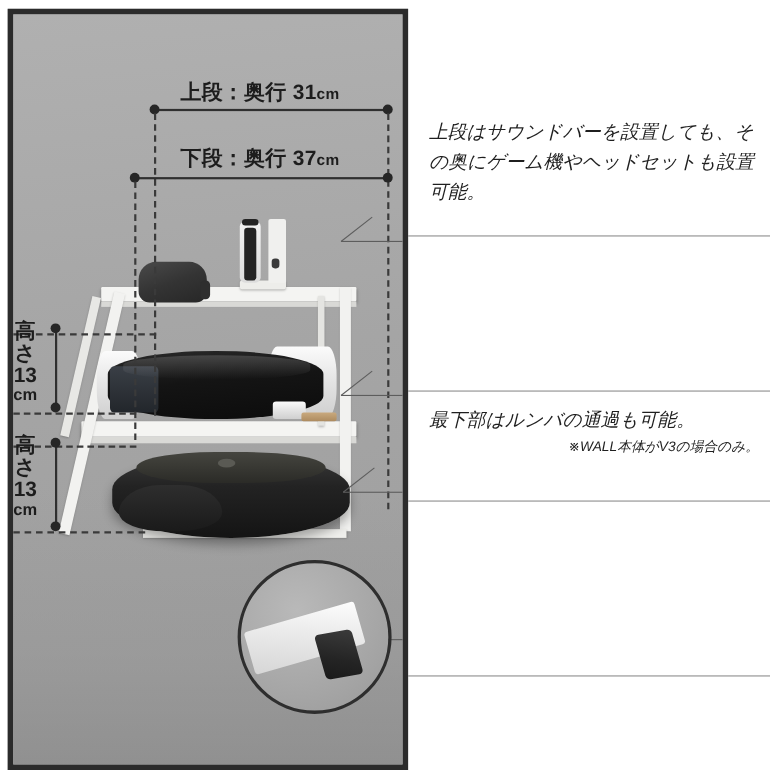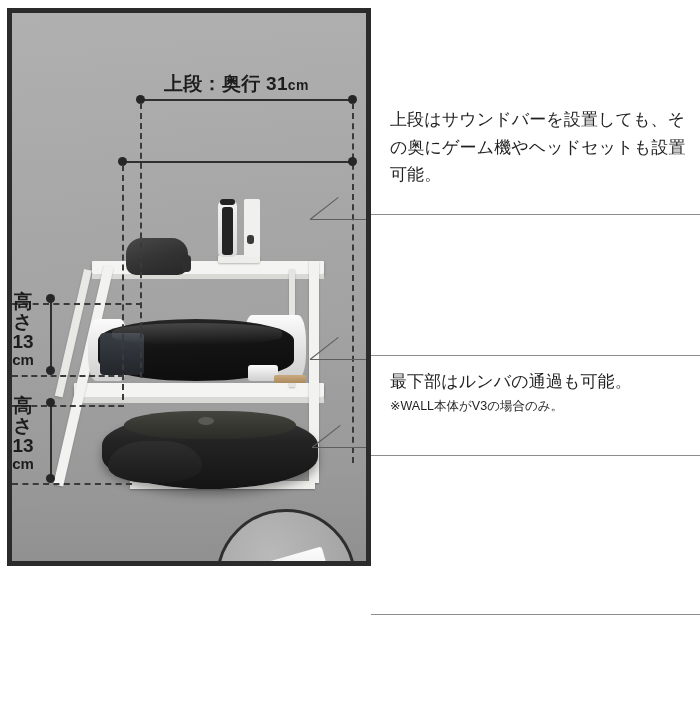--- a/index.html
+++ b/index.html
@@ -10,21 +10,21 @@
     background: #ffffff;
     font-family: "Liberation Sans", "DejaVu Sans", sans-serif;
     overflow: hidden;
     position: relative;
   }
 
   
   .photo-frame {
     position: absolute;
     left: 7px; top: 8px;
-    width: 364px; height: 558px;
+    width: 364px; height: 692px;
     border: 5px solid #2b2b2b;
     background: #a6a6a6;
     overflow: hidden;
   }
   .photo-inner {
     position: absolute;
     inset: 0;
     background: linear-gradient(175deg, #b0b0b0 0%, #a5a5a5 45%, #9d9d9d 100%);
   }
   
@@ -213,40 +213,41 @@
   .leader-h {
     position: absolute;
     height: 0;
     border-top: 1.6px solid #5d5d5d;
   }
 
   
   .annotations {
     position: absolute;
     left: 371px; top: 0;
-    width: 329px; height: 703px;
+    width: 329px; height: 703px; font-style: italic;
   }
   .note {
     position: absolute;
     left: 19px;
     width: 300px;
   }
   .note-text {
     color: #1f1f1f;
     font-size: 17px;
     line-height: 1.62;
     letter-spacing: .1px;
   }
   .note-text .bold { font-weight: 700; }
   .note-sub {
     color: #1f1f1f;
     font-size: 12.5px;
     line-height: 1.5;
     letter-spacing: 0;
     margin-top: 1px;
+    text-align: right;
   }
   .divider {
     position: absolute;
     left: 0; width: 329px;
     height: 0;
     border-top: 1.4px solid #8d8d8d;
   }
 </style>
 </head>
 <body>
@@ -302,20 +303,23 @@
 
     <div class="dim-label" style="left:152px; top:58px;">
       <span>上段：奥行 31</span><span class="unit">cm</span>
     </div>
     <div class="solid-h" style="left:128px; top:86px; width:212px;"></div>
     <div class="dot" style="left:124px; top:82px;"></div>
     <div class="dot" style="left:336px; top:82px;"></div>
     <div class="dash-v" style="left:128px; top:90px; height:275px;"></div>
     <div class="dash-v" style="left:340px; top:90px; height:360px;"></div>
 
+    <div class="dim-label" style="left:152px; top:118px;">
+      <span>下段：奥行 37</span><span class="unit">cm</span>
+    </div>
     <div class="solid-h" style="left:112px; top:148px; width:228px;"></div>
     <div class="dot" style="left:106px; top:144px;"></div>
     <div class="dot" style="left:336px; top:144px;"></div>
     <div class="dash-v" style="left:110px; top:152px; height:235px;"></div>
 
     <div class="dash-h" style="left:0px; top:290px; width:130px;"></div>
     <div class="dash-h" style="left:0px; top:362px; width:112px;"></div>
     <div class="dash-h" style="left:0px; top:392px; width:112px;"></div>
     <div class="dash-h" style="left:0px; top:470px; width:120px;"></div>
 

